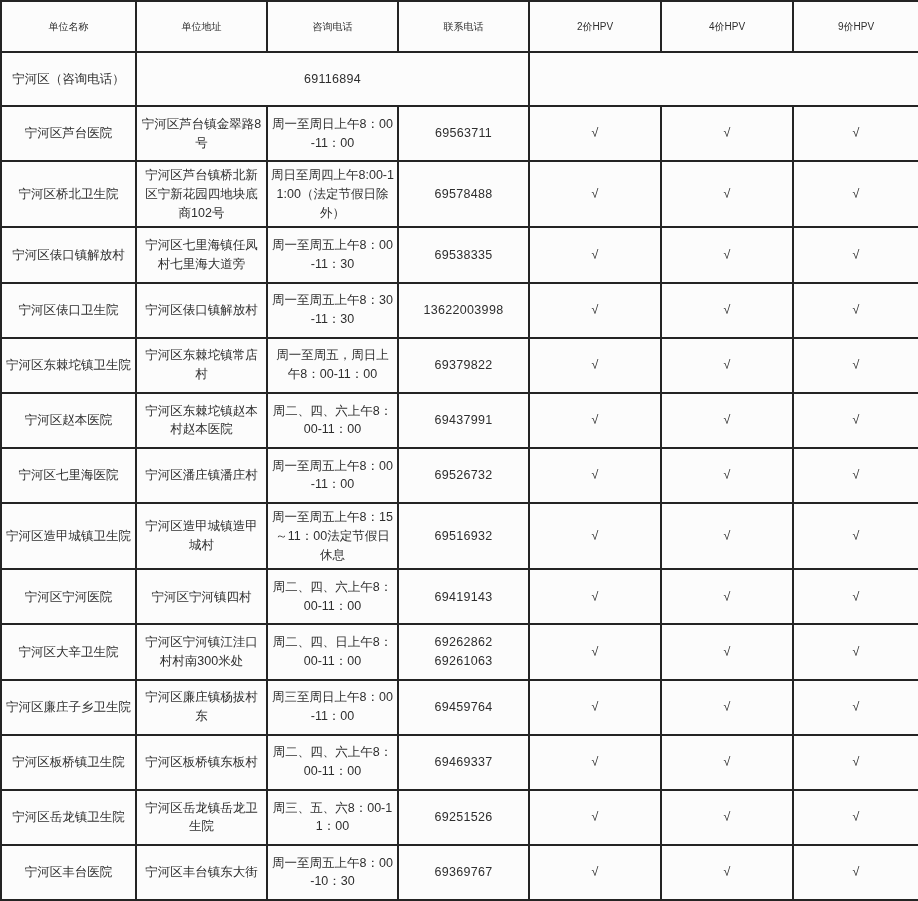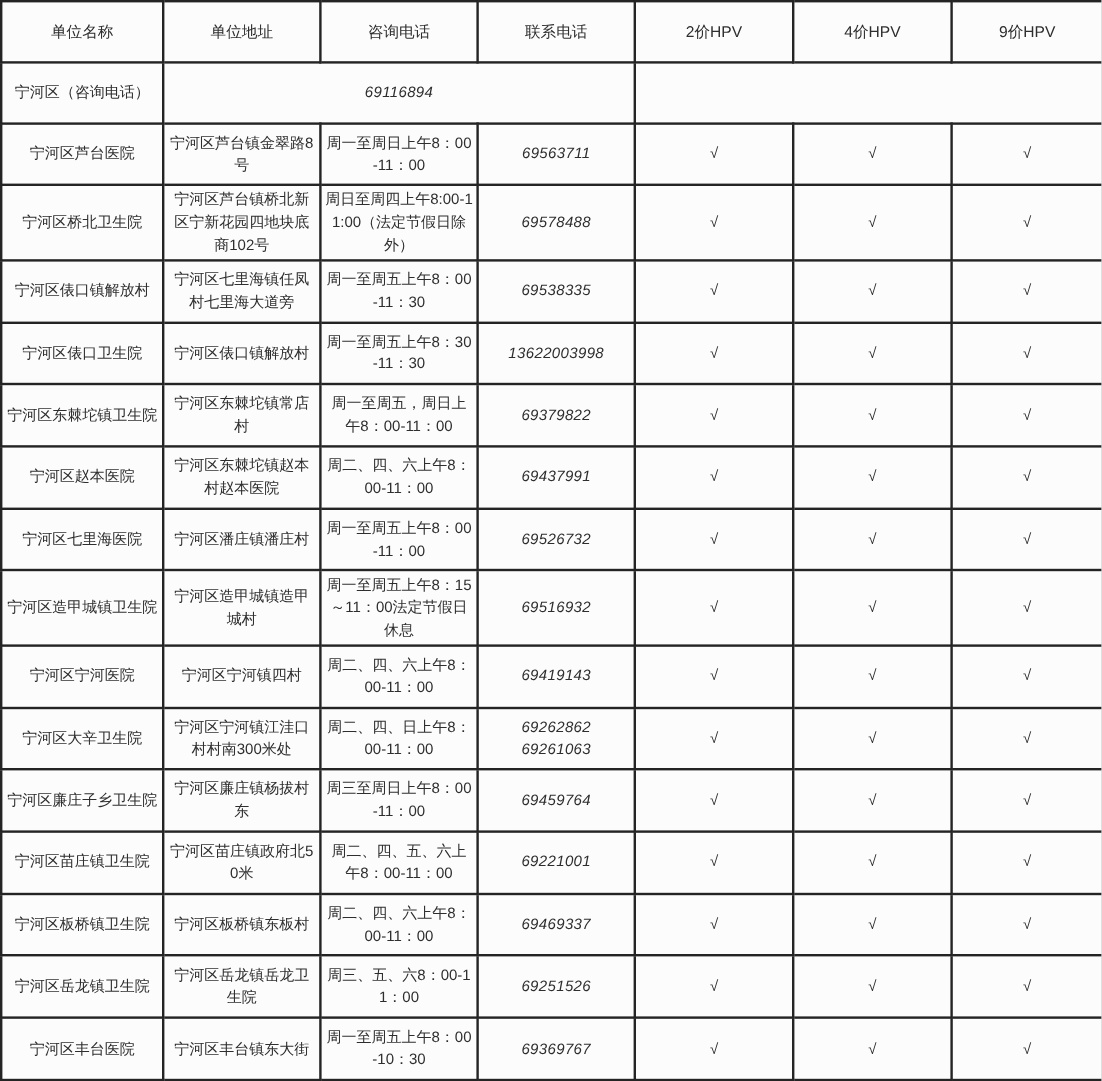--- a/index.html
+++ b/index.html
@@ -27,27 +27,27 @@
     vertical-align: middle;
     font-weight: 400;
     color: #2e2e2e;
     font-size: 12.5px;
     line-height: 1.5;
     padding: 1px 3px;
     overflow: hidden;
     word-break: break-all;
   }
   table.hpv th {
-    font-size: 13px;
+    font-size: 10px;
     font-weight: 400;
   }
   thead tr { height: 51px; }
   tr.info-row { height: 49px; }
   tbody tr.data-row { height: 50px; }
-  td.phone { white-space: pre-line; letter-spacing: 0.3px; font-size: 13px; font-style: italic; }
+  td.phone { white-space: pre-line; letter-spacing: 0.3px; font-size: 13px; }
   td.check { color: #4a4a4a; font-size: 12.5px; }
 </style>
 </head>
 <body>
 
 <div class="sheet">
   <table class="hpv">
     <colgroup>
       <col style="width:135px">
       <col style="width:131px">
@@ -169,29 +169,20 @@
         <tr class="data-row">
           <td>宁河区廉庄子乡卫生院</td>
           <td>宁河区廉庄镇杨拔村东</td>
           <td>周三至周日上午8：00-11：00</td>
           <td class="phone">69459764</td>
           <td class="check">√</td>
           <td class="check">√</td>
           <td class="check">√</td>
         </tr>
         <tr class="data-row">
-          <td>宁河区苗庄镇卫生院</td>
-          <td>宁河区苗庄镇政府北50米</td>
-          <td>周二、四、五、六上午8：00-11：00</td>
-          <td class="phone">69221001</td>
-          <td class="check">√</td>
-          <td class="check">√</td>
-          <td class="check">√</td>
-        </tr>
-        <tr class="data-row">
           <td>宁河区板桥镇卫生院</td>
           <td>宁河区板桥镇东板村</td>
           <td>周二、四、六上午8：00-11：00</td>
           <td class="phone">69469337</td>
           <td class="check">√</td>
           <td class="check">√</td>
           <td class="check">√</td>
         </tr>
         <tr class="data-row">
           <td>宁河区岳龙镇卫生院</td>

